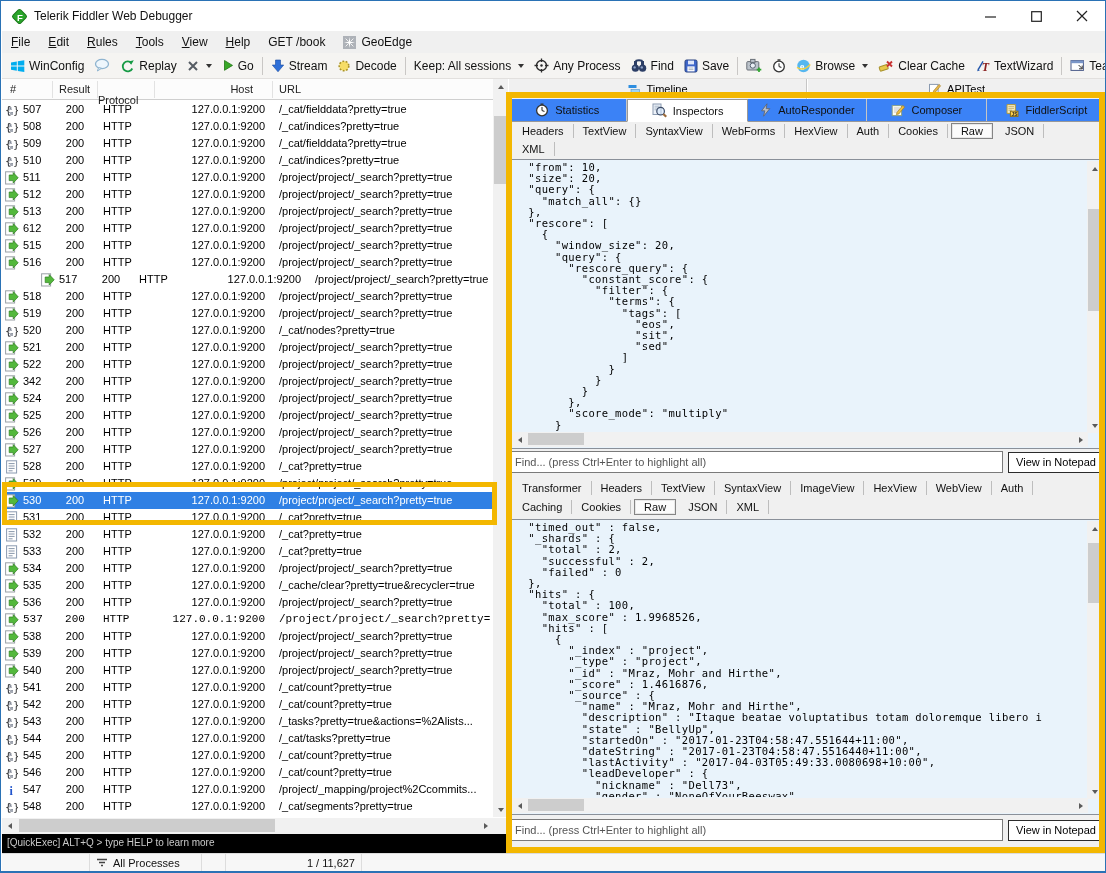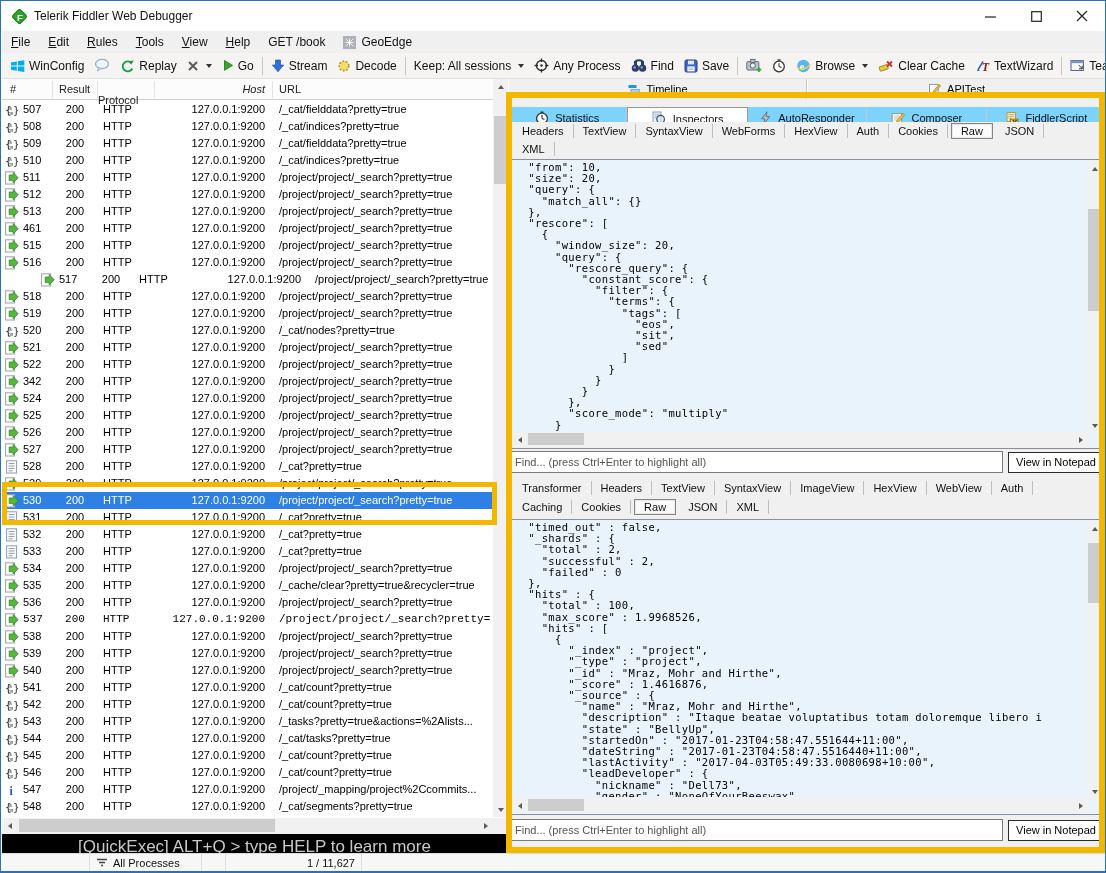--- a/index.html
+++ b/index.html
@@ -16,21 +16,21 @@
   .toolbar{position:absolute;left:1px;top:52px;width:1103px;height:26px;background:#f5f4f2;border-bottom:1px solid #e2e0de;display:flex;align-items:center;font-size:12px;color:#111;padding-left:3px;box-sizing:border-box;}
   .titem{display:flex;align-items:center;gap:4px;padding:2px 5px;white-space:nowrap;}
   .tsep{width:1px;height:18px;background:#c9c7c5;margin:0 3px;flex:none;}
   .caret{width:0;height:0;border-left:3.5px solid transparent;border-right:3.5px solid transparent;border-top:4px solid #333;margin-left:3px;}
   .ico{display:inline-flex;line-height:0;}
 
   
   .left-panel{position:absolute;left:1px;top:78px;width:506px;height:755px;background:#fff;}
   .list-header{position:absolute;left:0;top:0;width:491px;height:21px;background:#fcfcfc;border-bottom:1px solid #cfcfcf;font-size:11px;color:#222;box-sizing:border-box;}
   .list-header span{position:absolute;top:4px;}
-  .hc0{left:8px;}  .hc1{left:57px;} .hc2{left:96px;margin-top:11px;} .hc3{right:228px;text-align:left;font-style:italic;} .hc4{left:277px;}
+  .hc0{left:8px;}  .hc1{left:57px;} .hc2{left:96px;margin-top:11px;} .hc3{right:240px;text-align:left;} .hc4{left:277px;}
   .hsep{position:absolute;top:2px;height:17px;width:1px;background:#e2e2e2;}
   .rowswrap{position:absolute;left:0;top:22px;width:491px;height:716px;overflow:hidden;}
   .srow{position:absolute;left:0;width:100%;height:17px;font-size:11px;color:#000;}
   .srow span{position:absolute;top:2px;white-space:nowrap;}
   .c-icon{left:3px;top:1.5px !important;}
   .c-id{left:21px;}
   .c-res{left:55px;width:36px;text-align:center;}
   .c-proto{left:101px;}
   .c-host{left:140px;width:123px;text-align:right;}
   .c-url{left:277px;right:2px;overflow:hidden;}
@@ -45,35 +45,35 @@
   .tri.dn{border-left:3.5px solid transparent;border-right:3.5px solid transparent;border-top:4.5px solid #5a5a5a;}
   .tri.lf{border-top:3.5px solid transparent;border-bottom:3.5px solid transparent;border-right:4.5px solid #5a5a5a;}
   .tri.rt{border-top:3.5px solid transparent;border-bottom:3.5px solid transparent;border-left:4.5px solid #5a5a5a;}
   .thumb-v{position:absolute;left:1px;width:13px;background:#cdcdcd;}
   .thumb-h{position:absolute;top:1px;height:13px;background:#cdcdcd;}
 
   
   .right-panel{position:absolute;left:507px;top:78px;width:598px;height:774px;background:#f0f0f0;}
   .ovf-tabs{position:absolute;left:0;top:0;width:100%;height:20px;display:flex;background:#f0f0f0;}
   .ovftab{flex:1;display:flex;align-items:center;justify-content:center;gap:5px;font-size:11px;border-right:1px solid #c6c6c6;border-left:1px solid #fff;}
-  .main-tabs{position:absolute;left:0;top:28px;width:100%;height:23px;display:flex;background:#7dd3fc;border-bottom:1px solid #989898;box-sizing:border-box;}
+  .main-tabs{position:absolute;left:0;top:20px;width:100%;height:23px;display:flex;background:#3b82f6;border-bottom:1px solid #989898;box-sizing:border-box;}
   .mtab{flex:1;display:flex;align-items:center;justify-content:center;gap:6px;font-size:11px;border-right:1px solid #c6c6c6;color:#111;}
   .mtab.active{background:#fff;border:1px solid #989898;border-bottom:1px solid #fff;margin-bottom:-1px;}
   .subtabs{position:absolute;left:0;width:100%;display:flex;align-items:center;font-size:11px;background:#f0f0f0;padding-left:5px;box-sizing:border-box;height:18px;}
   .stab{padding:1px 9px;border-right:1px solid #bdbdbd;white-space:nowrap;color:#111;}
   .stab.active{border:1px solid #858585;background:#fbfbfb;box-shadow:inset 0 0 0 1px #e8e8e8;margin:0 3px;}
   .bodyarea{position:absolute;left:2px;width:594px;background:#e9f3fb;border:1px solid #8a9099;box-sizing:border-box;}
   .bodyarea pre{position:absolute;left:4px;top:2px;right:17px;bottom:17px;margin:0;overflow:hidden;
       font-family:"DejaVu Sans Mono","Liberation Mono",monospace;font-size:10.5px;line-height:11.2px;letter-spacing:0.35px;white-space:pre;color:#000;}
   .findbar{position:absolute;left:2px;width:594px;height:22px;display:flex;gap:5px;align-items:center;}
   .findbar input{flex:1;height:18px;border:1px solid #7a7a7a;font-size:11px;padding:1px 4px;color:#444;font-family:"Liberation Sans",sans-serif;}
   .findbar input::placeholder{color:#555;opacity:1;}
   .findbar button{width:96px;height:21px;border:1px solid #2b2b2b;background:#fff;font-size:11px;font-family:"Liberation Sans",sans-serif;}
 
-  .quickexec{position:absolute;left:1px;top:833px;width:505px;height:19px;background:#000;color:#c9c9c9;font-size:17px;padding:3px 5px;box-sizing:border-box;white-space:nowrap;text-align:center;}
+  .quickexec{position:absolute;left:1px;top:833px;width:505px;height:19px;background:#000;color:#c9c9c9;font-size:10px;padding:3px 5px;box-sizing:border-box;white-space:nowrap;}
   .statusbar{position:absolute;left:1px;top:852px;width:1103px;height:19px;background:#f7f7f7;border-top:1px solid #dcdcdc;display:flex;align-items:center;font-size:11px;color:#111;box-sizing:border-box;}
   .sseg{height:100%;display:flex;align-items:center;border-right:1px solid #ddd;padding:0 6px;box-sizing:border-box;gap:5px;white-space:nowrap;}
   .s0{width:88px;} .s1{width:112px;} .s2{width:24px;} .s3{width:136px;justify-content:flex-end;} .s4{flex:1;border-right:none;}
 
   .hl{position:absolute;pointer-events:none;z-index:60;border:5px solid #f3b700;}
   #hl-left{left:1px;top:481px;width:495px;height:43px;box-sizing:border-box;}
   #hl-right{left:505px;top:91px;width:599px;height:761px;box-sizing:border-box;border-width:6px;}
 </style>
 </head>
 <body>
@@ -422,21 +422,21 @@
           <span class="c-host">127.0.0.1:9200</span>
           <span class="c-url">/project/project/_search?pretty=true</span>
         </div>
         <div class="srow" style="top: 119px;">
           <span class="ico c-icon" style="position: absolute;">
             <svg width="14" height="14">
               <rect x="0.6" y="0.8" width="9" height="12.2" fill="#fff" stroke="#9aa0a6"></rect>
               <path d="M4.2 4 h4 v-2.4 l5 5.2 -5 5.2 v-2.4 h-4 z" fill="#53b83c" stroke="#2d7d1e" stroke-width="0.7"></path>
             </svg>
           </span>
-          <span class="c-id">461</span>
+          <span class="c-id">612</span>
           <span class="c-res">200</span>
           <span class="c-proto">HTTP</span>
           <span class="c-host">127.0.0.1:9200</span>
           <span class="c-url">/project/project/_search?pretty=true</span>
         </div>
         <div class="srow" style="top: 136px;">
           <span class="ico c-icon" style="position: absolute;">
             <svg width="14" height="14">
               <rect x="0.6" y="0.8" width="9" height="12.2" fill="#fff" stroke="#9aa0a6"></rect>
               <path d="M4.2 4 h4 v-2.4 l5 5.2 -5 5.2 v-2.4 h-4 z" fill="#53b83c" stroke="#2d7d1e" stroke-width="0.7"></path>

